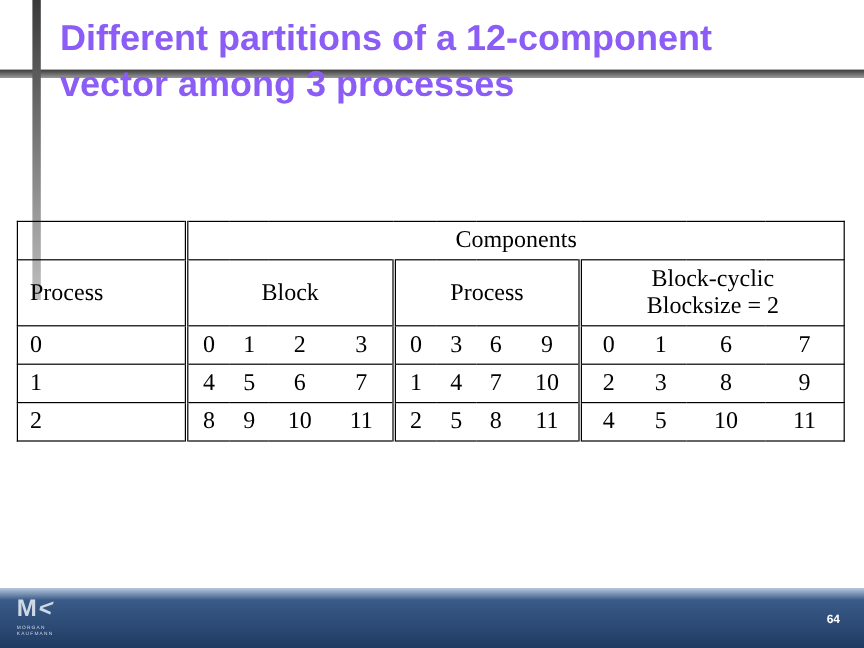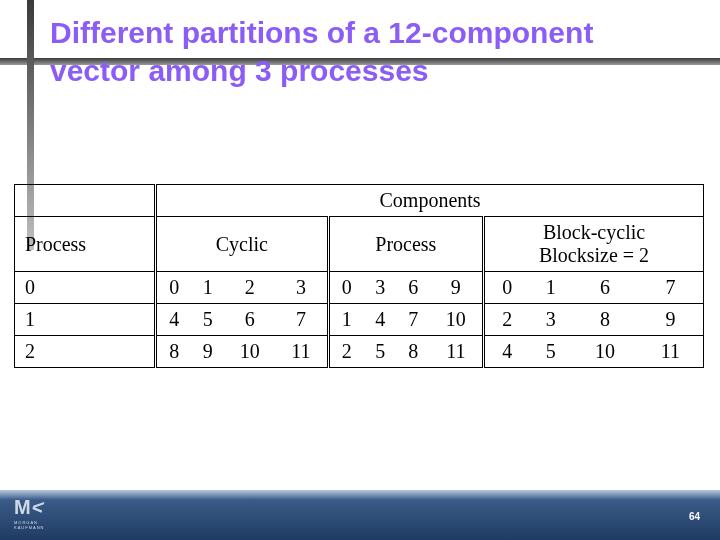--- a/index.html
+++ b/index.html
@@ -104,21 +104,21 @@
 
 <div class="tablewrap">
 <table>
   <tbody>
         <tr>
     <th class="vline-l process-col">&nbsp;</th>
     <th class="dbl-l vline-r" colspan="12">Components</th>
   </tr>
   <tr>
     <th class="vline-l process-col">Process</th>
-    <th class="dbl-l" colspan="4">Cyclic</th>
+    <th class="dbl-l" colspan="4">Block</th>
     <th class="dbl-l" colspan="4">Process</th>
     <th class="dbl-l vline-r" colspan="4">
       <span>Block-cyclic</span><br>
       <span>Blocksize = 2</span>
     </th>
   </tr>
   <tr>
     <td class="vline-l process-col">0</td>
     <td class="dbl-l">0</td>
     <td>1</td>

